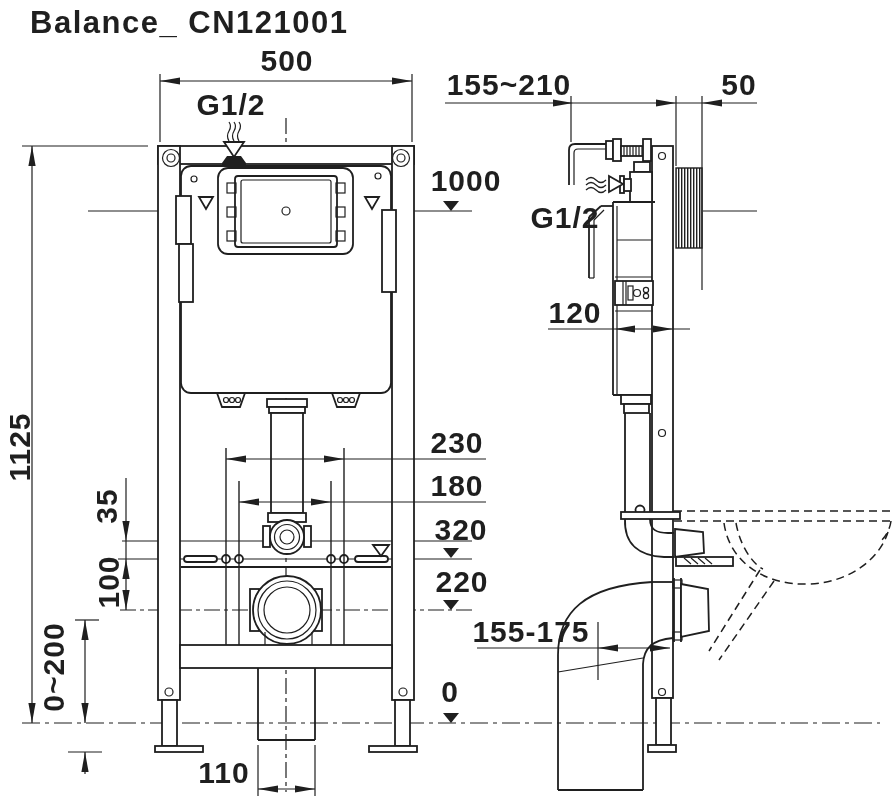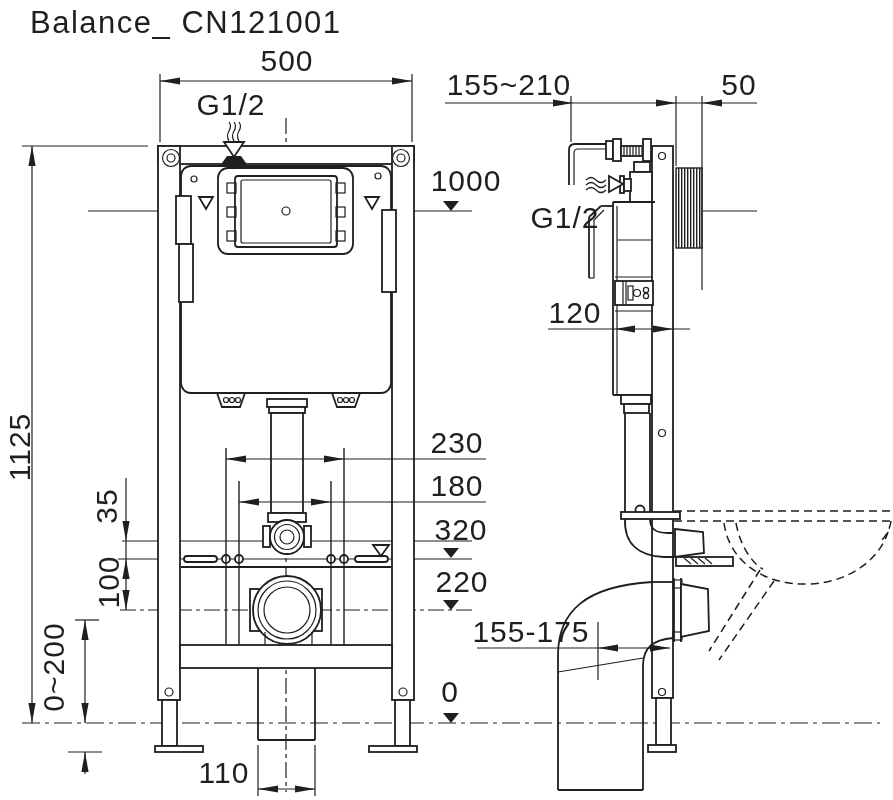--- a/index.html
+++ b/index.html
@@ -1,19 +1,19 @@
 <!DOCTYPE html>
 <html style="--ink: #1f1f1f; --bg: #ffffff;"><head>
 <meta charset="utf-8">
 <style>
   :root { --ink:#1f1f1f; --bg:#ffffff; }
   html,body { margin:0; padding:0; background:var(--bg); }
   .sheet {
     position:relative; width:893px; height:800px; background:var(--bg);
-    font-family:"Liberation Sans", sans-serif; overflow:hidden;
+    font-family:"Liberation Sans", sans-serif; overflow:hidden;font-weight:bold;
   }
   svg { display:block; }
   svg text {
     fill:var(--ink);
     font-family:"Liberation Sans", sans-serif;
     letter-spacing:1px;
   }
   .t-title { font-size:31px; letter-spacing:1.5px; }
   .t-dim   { font-size:30px; }
   .ln   { stroke:var(--ink); stroke-width:1.8; fill:none; }

